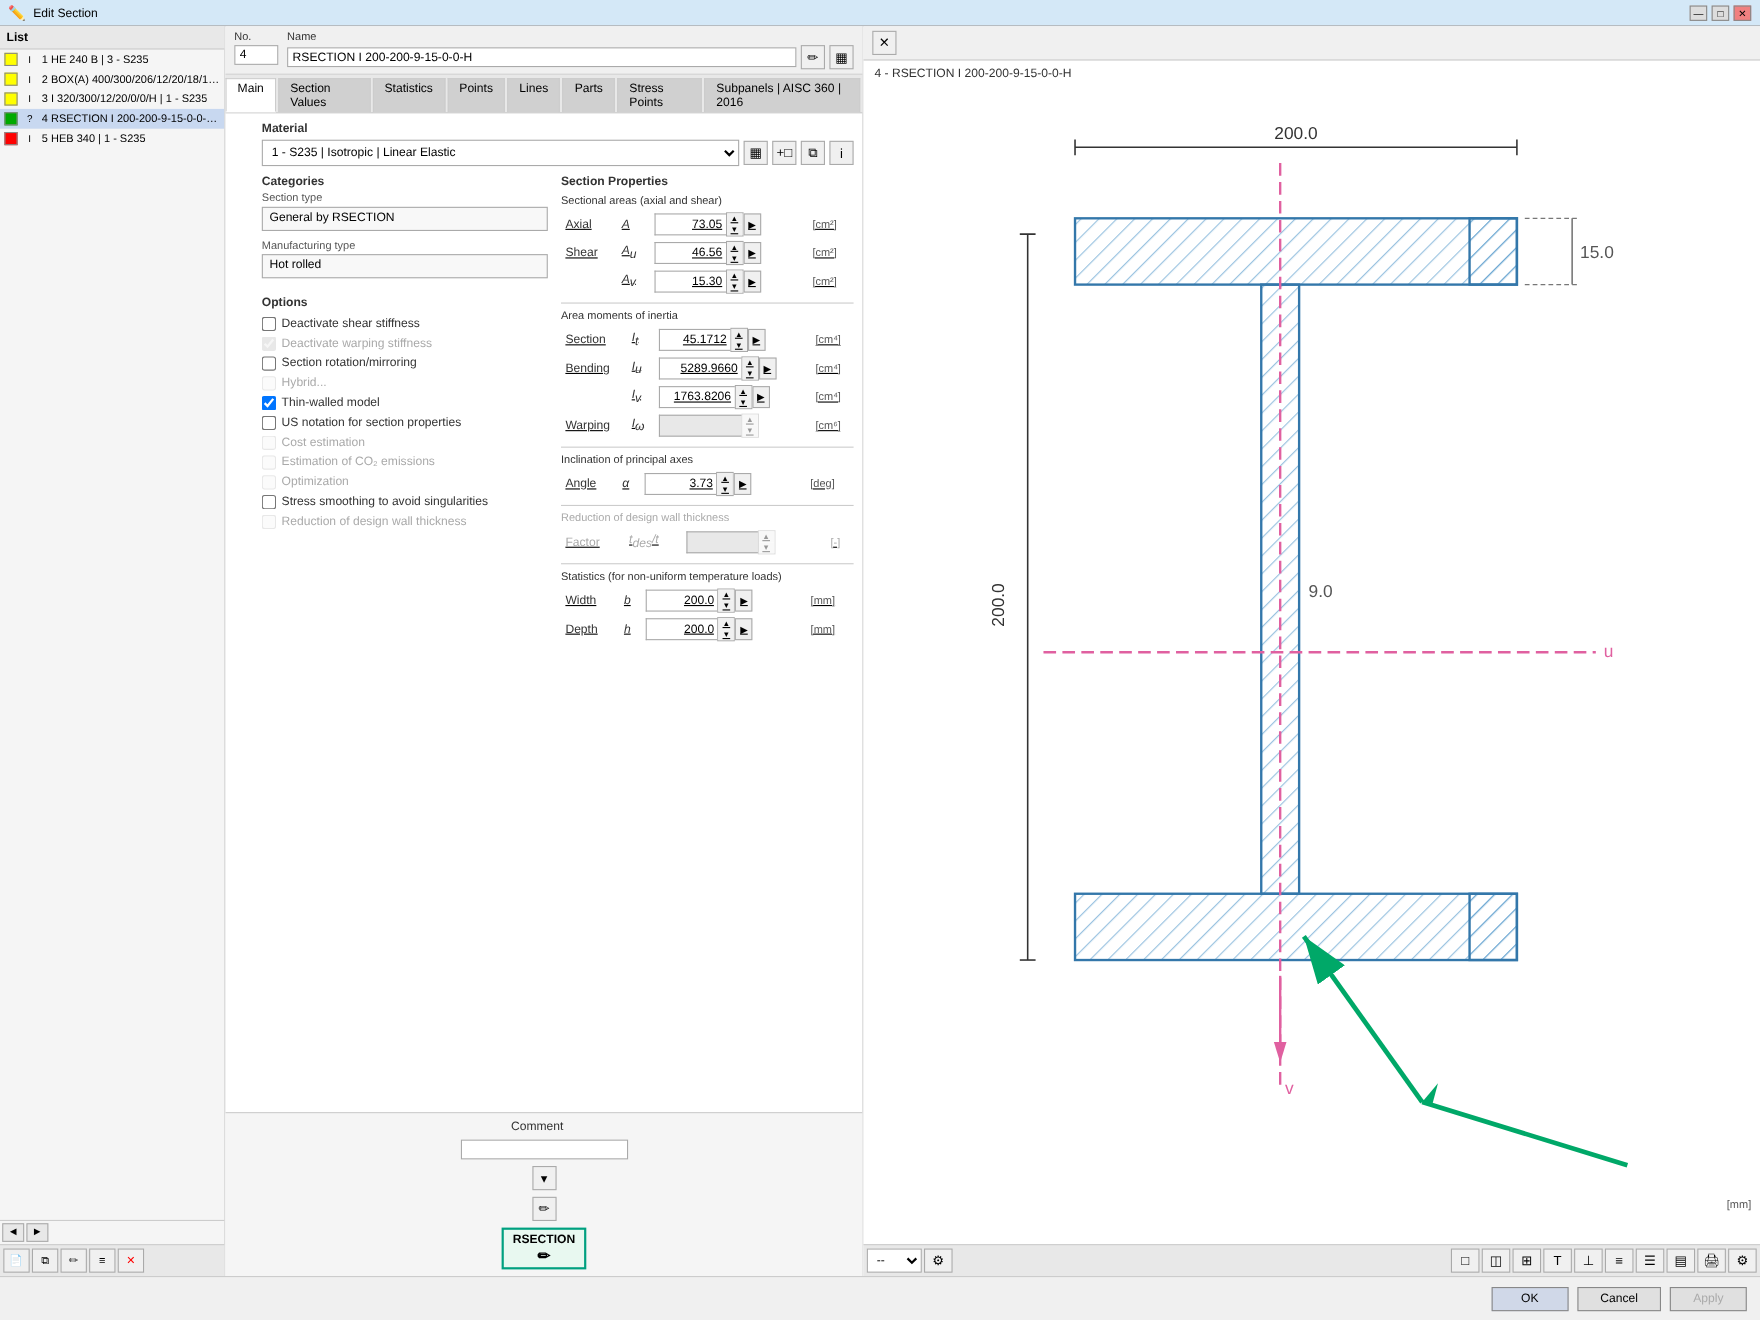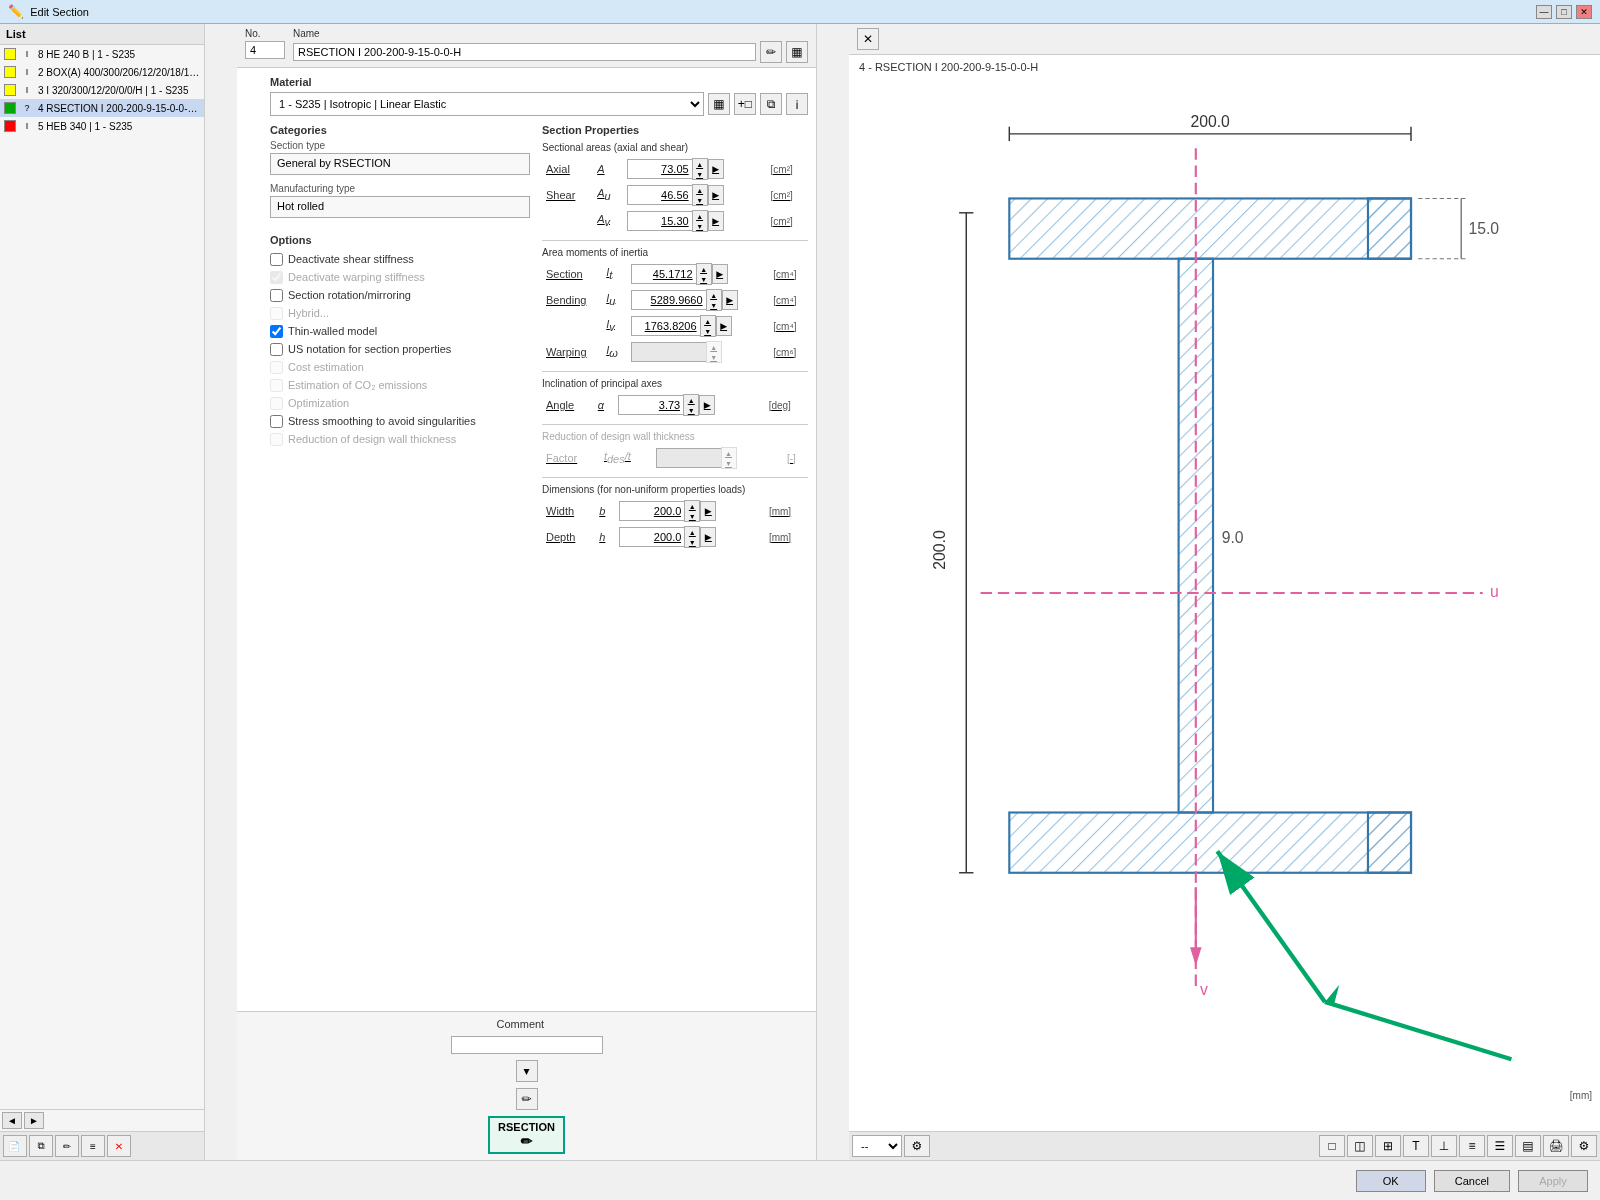--- a/index.html
+++ b/index.html
@@ -23,21 +23,20 @@
       background: #ddd;
       display: flex; align-items: center; justify-content: center;
       font-size: 9px; cursor: pointer;
     }
     
     
     .main-container {
       display: flex;
       height: calc(1200px - 24px - 40px);
       width: 100%;
-      gap: 32px;
     }
     
     
     .left-panel {
       width: 205px;
       background: #f5f5f5;
       border-right: 1px solid #ccc;
       display: flex;
       flex-direction: column;
     }
@@ -394,21 +393,21 @@
 
 <div class="main-container">
 
   <div class="left-panel">
     <div class="list-header">List</div>
     <div class="list-items">
 
     <div class="list-item">
           <div class="list-item-color" style="background: rgb(255, 255, 0); border: 1px solid rgb(136, 136, 136);"></div>
           <div class="list-item-icon">I</div>
-          <div class="list-item-text">8 HE 240 B | 1 - S235</div>
+          <div class="list-item-text">1 HE 240 B | 3 - S235</div>
         </div>
         <div class="list-item">
           <div class="list-item-color" style="background: rgb(255, 255, 0); border: 1px solid rgb(136, 136, 136);"></div>
           <div class="list-item-icon">I</div>
           <div class="list-item-text">2 BOX(A) 400/300/206/12/20/18/182/0/0 |</div>
         </div>
         <div class="list-item">
           <div class="list-item-color" style="background: rgb(255, 255, 0); border: 1px solid rgb(136, 136, 136);"></div>
           <div class="list-item-icon">I</div>
           <div class="list-item-text">3 I 320/300/12/20/0/0/H | 1 - S235</div>
@@ -447,20 +446,30 @@
       <div class="field-group" style="flex:1;">
         <span class="field-label">Name</span>
         <div style="display:flex; gap:4px; align-items:center;">
           <input class="field-input" style="flex: 1 1 0%;" value="RSECTION I 200-200-9-15-0-0-H">
           <button class="icon-btn">✏</button>
           <button class="icon-btn">▦</button>
         </div>
       </div>
     </div>
 
+    <div class="tabs">
+      <div class="tab active">Main</div>
+      <div class="tab">Section Values</div>
+      <div class="tab">Statistics</div>
+      <div class="tab">Points</div>
+      <div class="tab">Lines</div>
+      <div class="tab">Parts</div>
+      <div class="tab">Stress Points</div>
+      <div class="tab">Subpanels | AISC 360 | 2016</div>
+    </div>
 
     <div class="content-area">
 
       <div class="section-title">Material</div>
       <div class="material-row">
         <select class="material-select">
           <option>1 - S235 | Isotropic | Linear Elastic</option>
         </select>
         <button class="icon-btn">▦</button>
         <button class="icon-btn">+□</button>
@@ -693,21 +702,21 @@
                   </div>
                 </div>
               </td>
               <td class="prop-unit" style="color:#aaa;">[-]</td>
             </tr>
           </tbody>
             </table>
 
           <div class="divider"></div>
 
-          <div class="prop-section-title" style="font-size:10px; font-weight:normal;">Dimensions (for non-uniform properties loads)</div>
+          <div class="prop-section-title" style="font-size:10px; font-weight:normal;">Statistics (for non-uniform temperature loads)</div>
           <table class="prop-table">
             <tbody>
                 <tr>
               <td class="prop-label">Width</td>
               <td class="prop-name">b</td>
               <td>
                 <div class="spin-input-wrapper">
                   <input class="spin-input" value="200.0" style="">
                   <div class="spin-btns">
                     <div class="spin-btn">▲</div>

